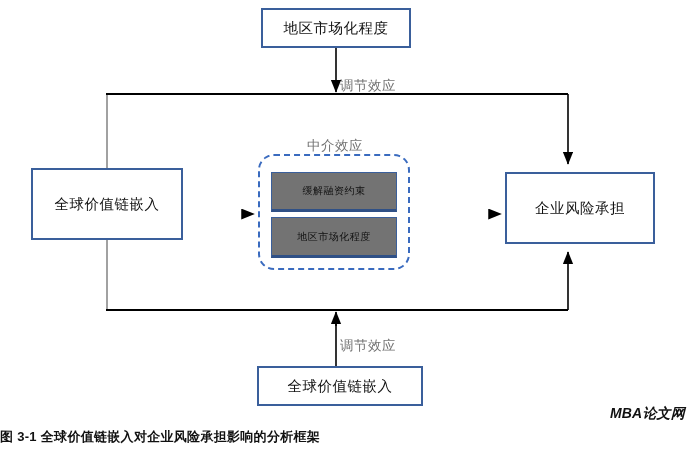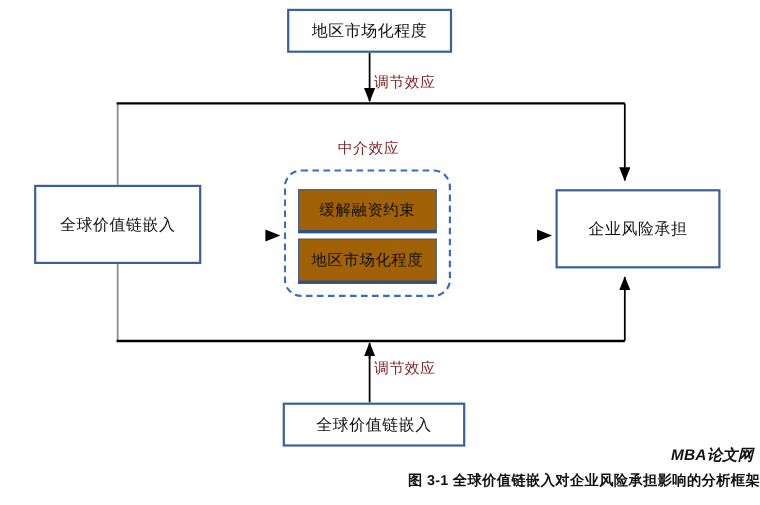--- a/index.html
+++ b/index.html
@@ -55,53 +55,54 @@
     width: 152px;
     height: 116px;
     box-sizing: border-box;
     border: 2px dashed #3a6bbf;
     border-radius: 16px;
     background: transparent;
   }
   .inner-node {
     position: absolute;
     box-sizing: border-box;
-    background: #a16207;
+    background: #737373;
     border: 1.5px solid #3a5f9b;
     border-bottom: 3.5px solid #2f5086;
     display: flex;
     align-items: center;
     justify-content: center;
-    font-size: 14px;
+    font-size: 10px;
     letter-spacing: 0.5px;
     color: #111111;
     white-space: nowrap;
   }
   #inner-financing { left: 271px; top: 172px; width: 126px; height: 40px; }
   #inner-agency    { left: 271px; top: 217px; width: 126px; height: 41px; }
 
   
   .edge-label {
     position: absolute;
     font-size: 13.5px;
     letter-spacing: 0.5px;
-    color: #7f1d1d;
+    color: #737373;
     white-space: nowrap;
+    margin-top: 11px;
   }
   #label-moderate-top    { left: 340px; top: 66px; }
   #label-mediation       { left: 307px; top: 126px; }
   #label-moderate-bottom { left: 340px; top: 326px; }
 
   
   #caption {
     position: absolute;
     left: 0;
     top: 428px;
     width: 691px;
-    text-align: right;
+    text-align: left;
     font-family: "Liberation Sans", "DejaVu Sans", sans-serif;
     font-weight: bold;
     font-size: 13px;
     letter-spacing: 0.3px;
     color: #111111;
   }
 
   
   #watermark {
     position: absolute;

